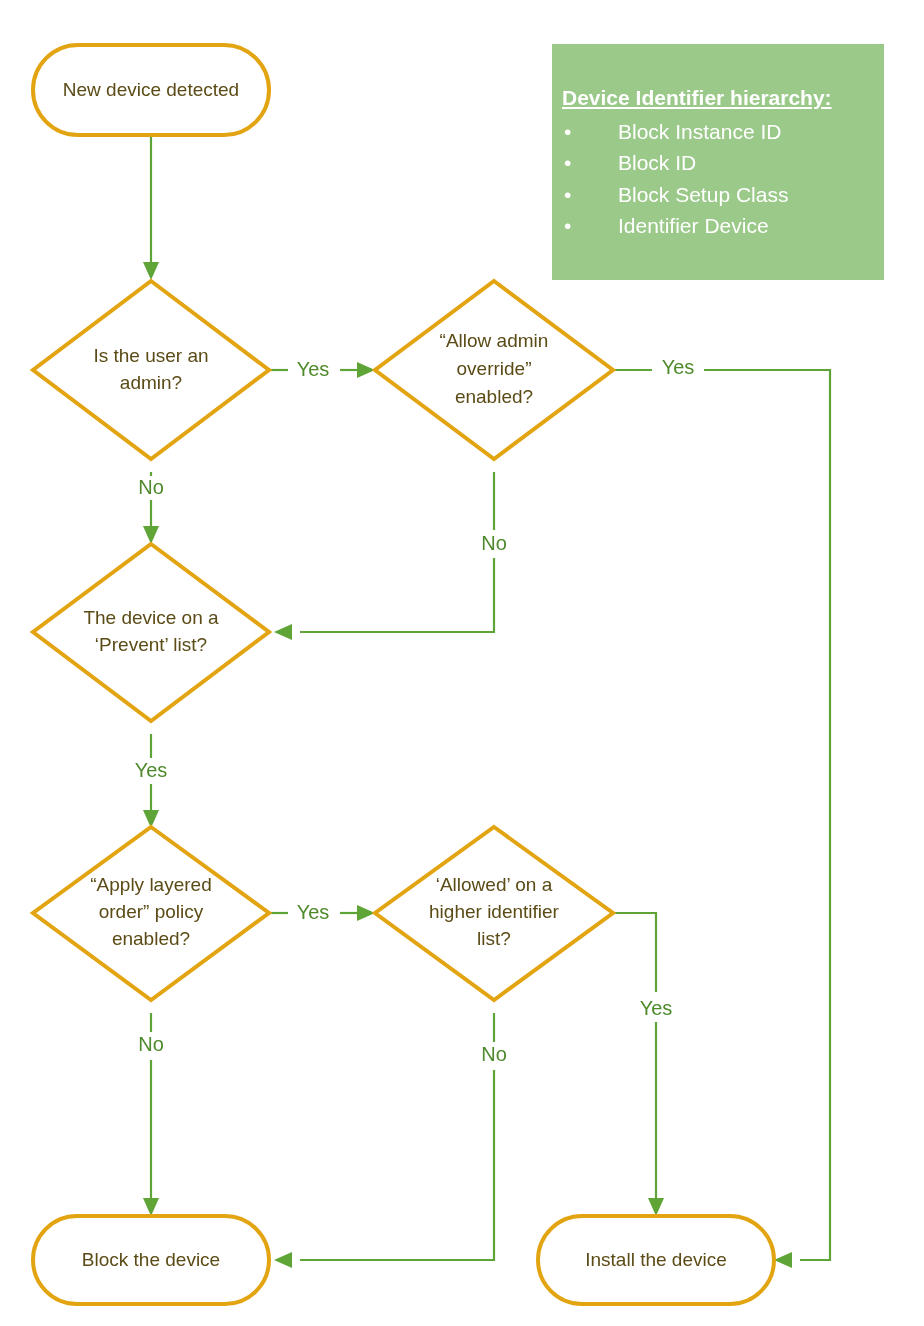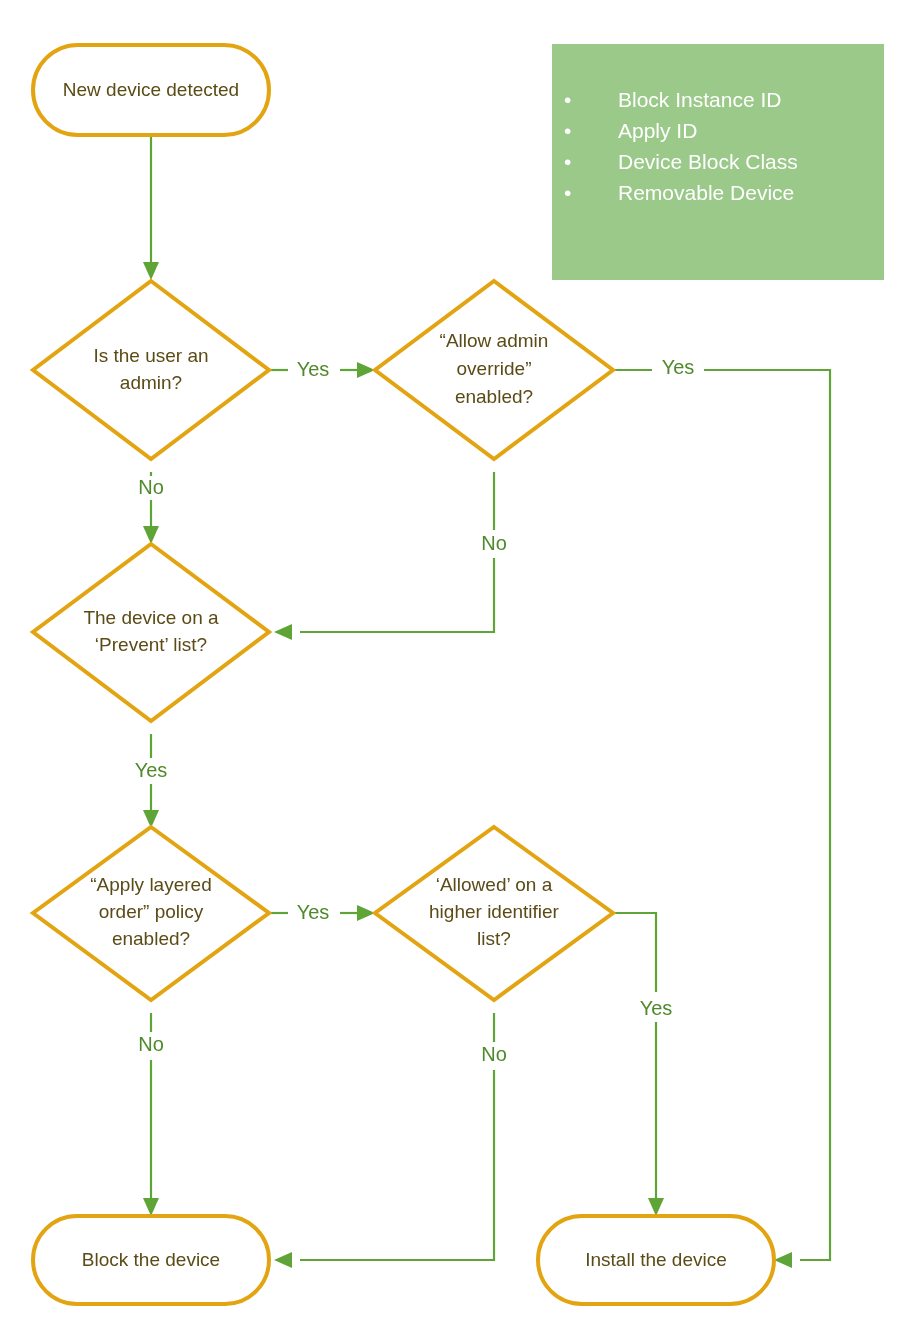--- a/index.html
+++ b/index.html
@@ -235,33 +235,34 @@
 
     
     <g>
       <rect class="node-shape" x="538" y="1216" width="236" height="88" rx="44" ry="44"></rect>
       <text class="node-text" x="656" y="1261">Install the device</text>
     </g>
 
   </svg>
 
   <div class="legend-box">
+    <div class="legend-title">Device Identifier hierarchy:</div>
     <ul class="legend-list">
       <li class="legend-item">
         <span class="legend-bullet">•</span>
         <span>Block Instance ID</span>
       </li>
       <li class="legend-item">
         <span class="legend-bullet">•</span>
-        <span>Apply ID</span>
-      </li>
-      <li class="legend-item">
-        <span class="legend-bullet">•</span>
-        <span>Device Block Class</span>
-      </li>
-      <li class="legend-item">
-        <span class="legend-bullet">•</span>
-        <span>Removable Device</span>
+        <span>Block ID</span>
+      </li>
+      <li class="legend-item">
+        <span class="legend-bullet">•</span>
+        <span>Block Setup Class</span>
+      </li>
+      <li class="legend-item">
+        <span class="legend-bullet">•</span>
+        <span>Identifier Device</span>
       </li>
     </ul>
   </div>
 
 </div>
 
 </body></html>

